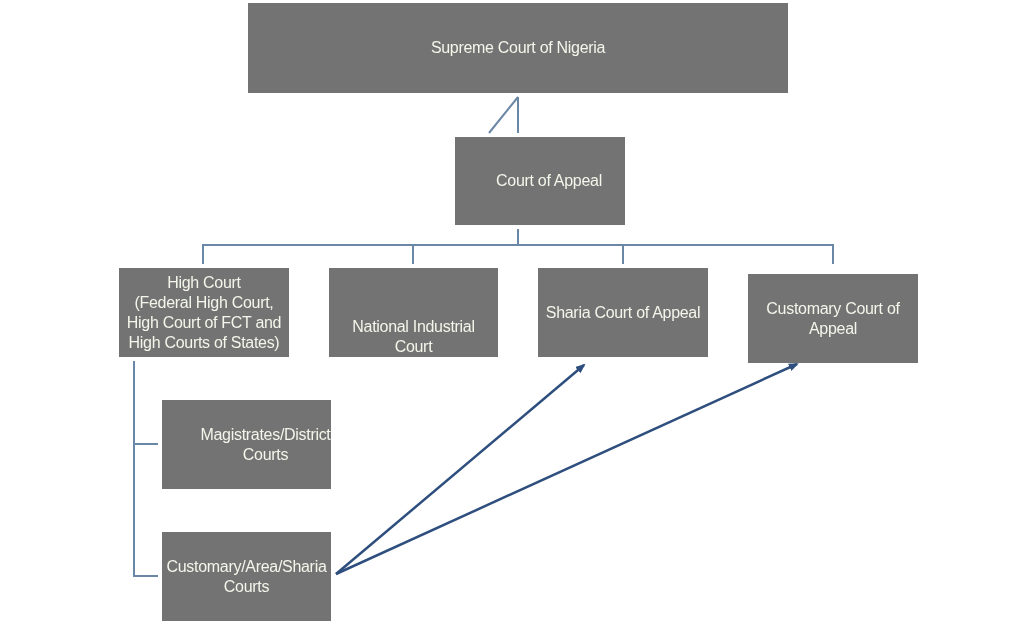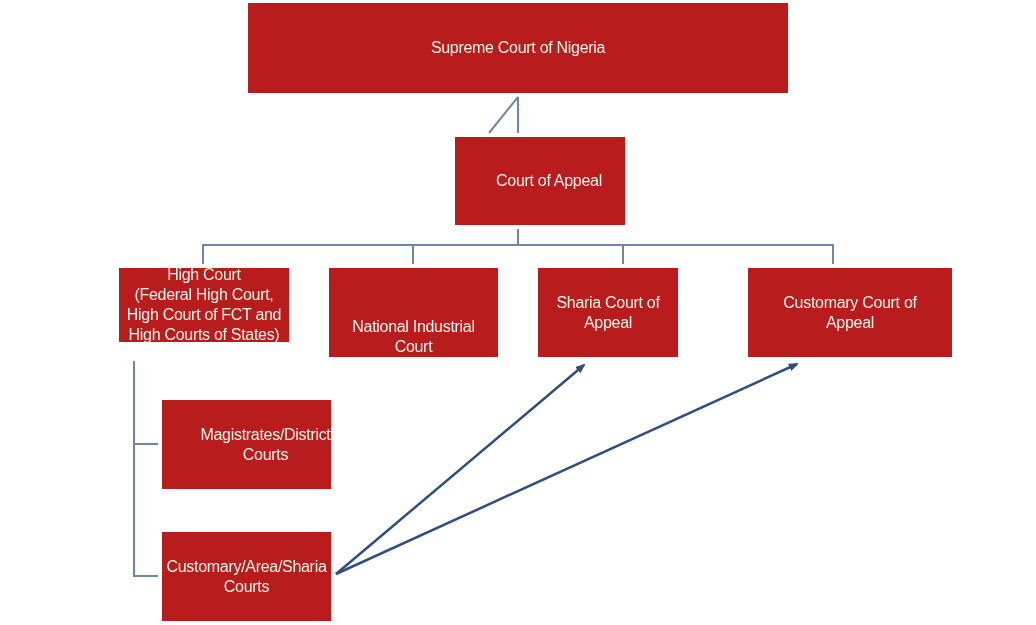--- a/index.html
+++ b/index.html
@@ -1,29 +1,29 @@
 <!DOCTYPE html>
 <html><head>
   <meta charset="utf-8">
   <style>
     html, body { margin: 0; padding: 0; background: #ffffff; }
     body { width: 1036px; height: 625px; position: relative; overflow: hidden;
       font-family: "Liberation Sans", "DejaVu Sans", sans-serif; }
-    .box { position: absolute; background: #b91c1c; color: #f3f6ea;
+    .box { position: absolute; background: #737373; color: #f3f6ea;
       display: flex; align-items: center; justify-content: center; text-align: center;
       font-size: 16px; line-height: 20px; box-sizing: border-box; padding: 0 2px;
       letter-spacing: -0.3px; }
     .box span { white-space: pre-line; }
     svg.conn { position: absolute; left: 0; top: 0; }
     #b-supreme { left: 248px; top: 3px; width: 540px; height: 90px; }
     #b-appeal { left: 455px; top: 137px; width: 170px; height: 88px; padding-left: 20px; }
-    #b-high { left: 119px; top: 268px; width: 170px; height: 74px; }
+    #b-high { left: 119px; top: 268px; width: 170px; height: 89px; }
     #b-nic { left: 329px; top: 268px; width: 169px; height: 89px; align-items: flex-end; }
-    #b-sharia { left: 538px; top: 268px; width: 140px; height: 89px; }
-    #b-customary { left: 748px; top: 268px; width: 204px; height: 89px; }
+    #b-sharia { left: 538px; top: 268px; width: 170px; height: 89px; }
+    #b-customary { left: 748px; top: 274px; width: 170px; height: 89px; }
     #b-magistrates { left: 162px; top: 400px; width: 169px; height: 89px; padding-left: 40px; }
     #b-area { left: 162px; top: 532px; width: 169px; height: 89px; padding: 0; }
   </style>
 </head>
 <body>
 
 <svg class="conn" width="1036" height="625">
   <defs>
     <marker id="arrowhead" markerWidth="10" markerHeight="8" refX="8" refY="4" orient="auto" markerUnits="userSpaceOnUse">
       <path d="M0,0 L10,4 L0,8 Z" fill="#2e4f7e"></path>

